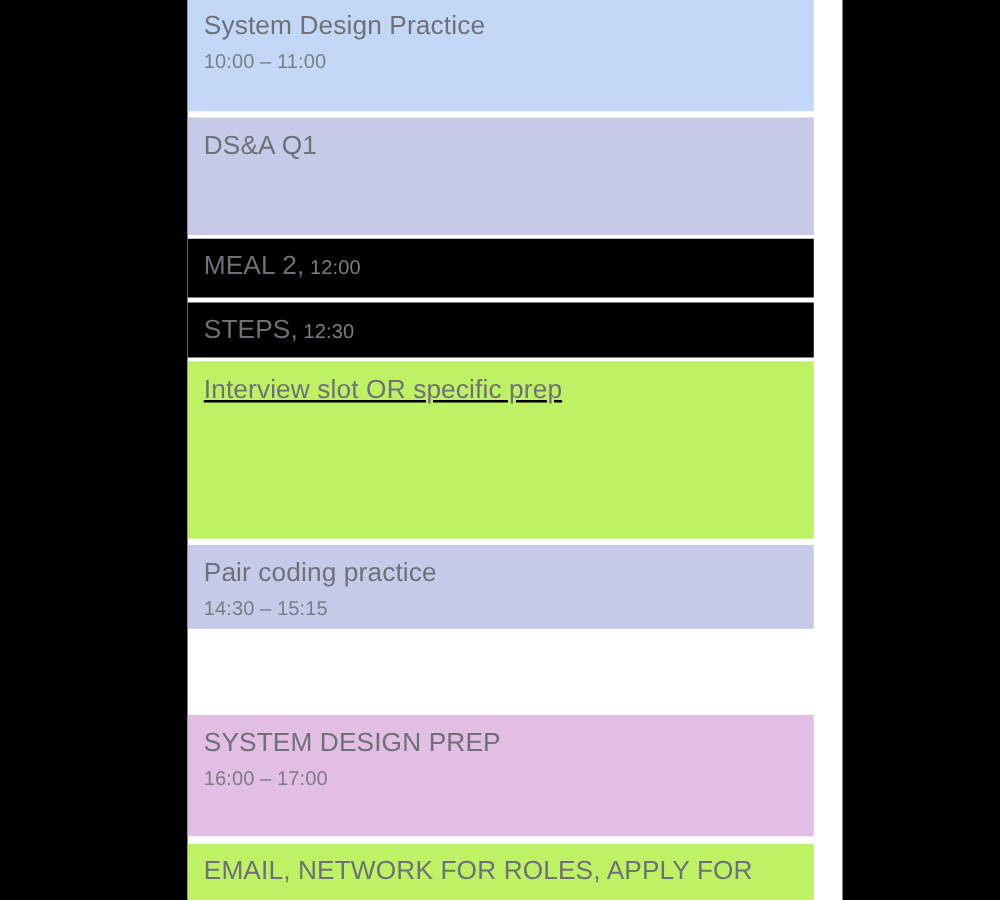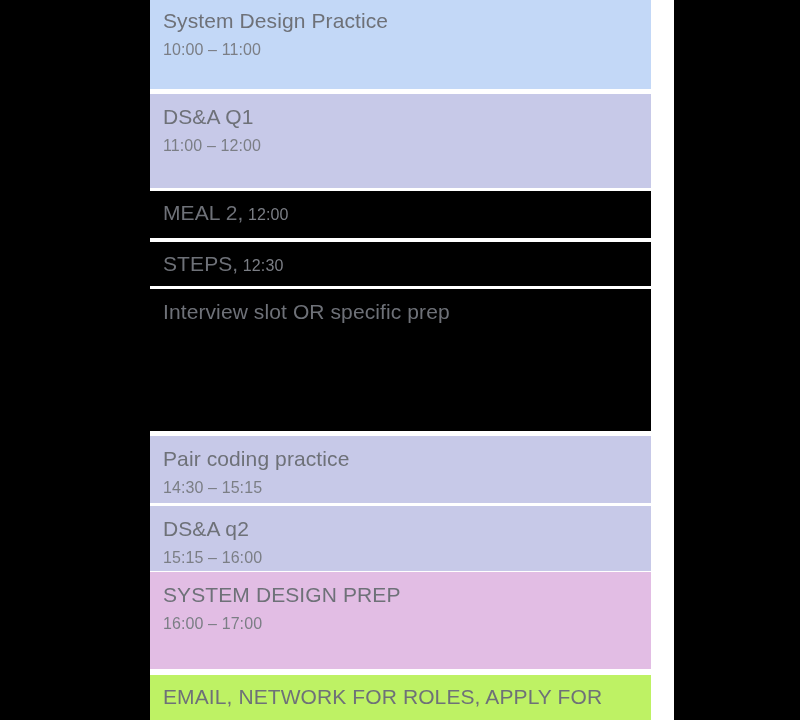--- a/index.html
+++ b/index.html
@@ -79,34 +79,29 @@
 <body>
 
 <div id="screen">
   <div id="day-column">
       <div class="event clip-top" style="top: 0px; height: 89px; background: rgb(195, 216, 247);">
         <span class="event-title">System Design Practice</span>
         <span class="event-time">10:00 – 11:00</span>
       </div>
       <div class="event" style="top: 94px; height: 94px; background: rgb(199, 201, 232);">
         <span class="event-title">DS&amp;A Q1</span>
-        <span class="event-time">11:00 – 12:00</span>
       </div>
       <div class="event inline" style="top: 191px; height: 47px; background: #000000;"><span class="event-title">MEAL 2,</span><span class="event-time"> 12:00</span></div>
       <div class="event inline" style="top: 242px; height: 44px; background: #000000;"><span class="event-title">STEPS,</span><span class="event-time"> 12:30</span></div>
-      <div class="event" style="top: 289px; height: 142px; background: #000000;">
+      <div class="event" style="top: 289px; height: 142px; background: #bef264; text-decoration: underline;">
         <span class="event-title">Interview slot OR specific prep</span>
       </div>
       <div class="event" style="top: 436px; height: 67px; background: rgb(199, 201, 232);">
         <span class="event-title">Pair coding practice</span>
         <span class="event-time">14:30 – 15:15</span>
-      </div>
-      <div class="event" style="top: 506px; height: 65px; background: rgb(199, 201, 232);">
-        <span class="event-title">DS&amp;A q2</span>
-        <span class="event-time">15:15 – 16:00</span>
       </div>
       <div class="event" style="top: 572px; height: 97px; background: rgb(226, 189, 228);">
         <span class="event-title">SYSTEM DESIGN PREP</span>
         <span class="event-time">16:00 – 17:00</span>
       </div>
       <div class="event inline" style="top: 675px; height: 45px; background: #bef264;"><span class="event-title">EMAIL, NETWORK FOR ROLES, APPLY FOR</span></div>
     </div>
 </div>
 
 </body></html>

